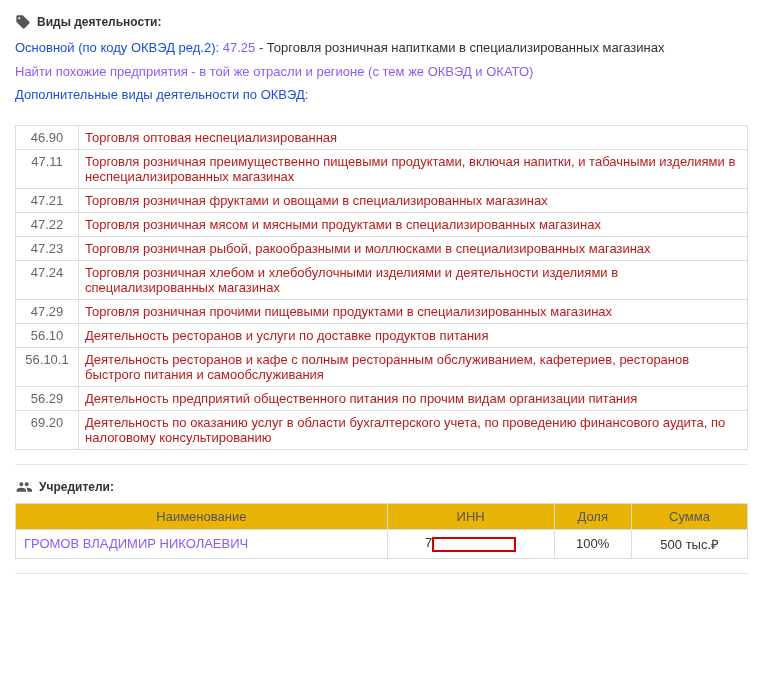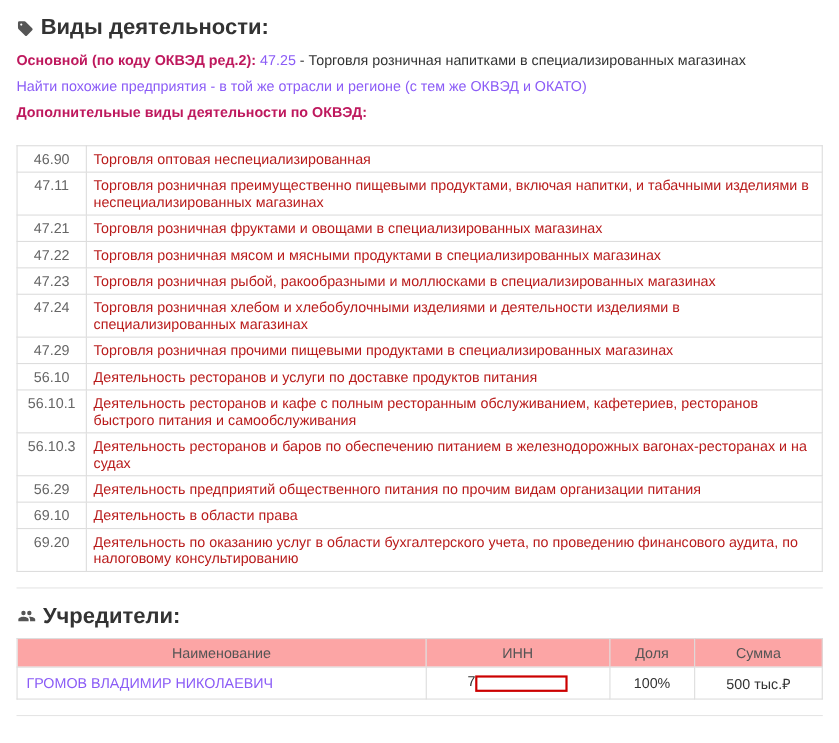--- a/index.html
+++ b/index.html
@@ -8,28 +8,28 @@
     color: #333;
     margin: 0;
     padding: 10px 15px;
     background: #fff;
     width: 763px;
     box-sizing: border-box;
   }
   a { color: #8b5cf6; text-decoration: none; }
   .section-header {
     font-weight: bold;
-    font-size: 20px;
+    font-size: 12px;
     margin: 4px 0 8px 0;
     display: flex;
     align-items: center;
     gap: 6px;
   }
   .section-header svg { flex-shrink: 0; }
-  .red-text { color: #be185d; font-weight: bold; }
+  .red-text { color: #1d4ed8; }
   .line { margin: 2px 0 4px 0; line-height: 1.5; }
   hr.sep {
     border: none;
     border-top: 1px solid #e5e5e5;
     margin: 14px 0;
   }
   table.okved {
     border-collapse: collapse;
     width: 100%;
     margin-top: 20px;
@@ -50,21 +50,21 @@
     border-collapse: collapse;
     width: 100%;
     margin-top: 6px;
   }
   table.founders th, table.founders td {
     border: 1px solid #ddd;
     padding: 5px 8px;
     font-size: 13px;
   }
   table.founders th {
-    background: #fca5a5;
+    background: #eab308;
     color: #555;
     font-weight: normal;
     text-align: center;
   }
   table.founders td.center { text-align: center; }
   .redacted {
     display: inline-block;
     width: 80px;
     height: 11px;
     border: 2px solid #c00;
@@ -127,30 +127,22 @@
       </tr>
       <tr>
         <td class="code">56.10</td>
         <td>Деятельность ресторанов и услуги по доставке продуктов питания</td>
       </tr>
       <tr>
         <td class="code">56.10.1</td>
         <td>Деятельность ресторанов и кафе с полным ресторанным обслуживанием, кафетериев, ресторанов быстрого питания и самообслуживания</td>
       </tr>
       <tr>
-        <td class="code">56.10.3</td>
-        <td>Деятельность ресторанов и баров по обеспечению питанием в железнодорожных вагонах-ресторанах и на судах</td>
-      </tr>
-      <tr>
         <td class="code">56.29</td>
         <td>Деятельность предприятий общественного питания по прочим видам организации питания</td>
-      </tr>
-      <tr>
-        <td class="code">69.10</td>
-        <td>Деятельность в области права</td>
       </tr>
       <tr>
         <td class="code">69.20</td>
         <td>Деятельность по оказанию услуг в области бухгалтерского учета, по проведению финансового аудита, по налоговому консультированию</td>
       </tr>
     </tbody>
 </table>
 
 <hr class="sep">
 

